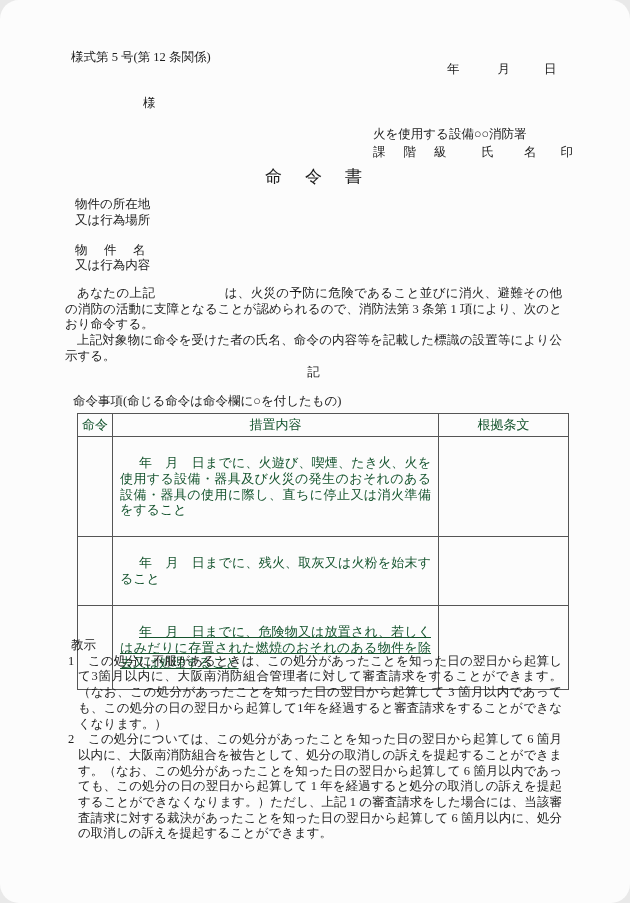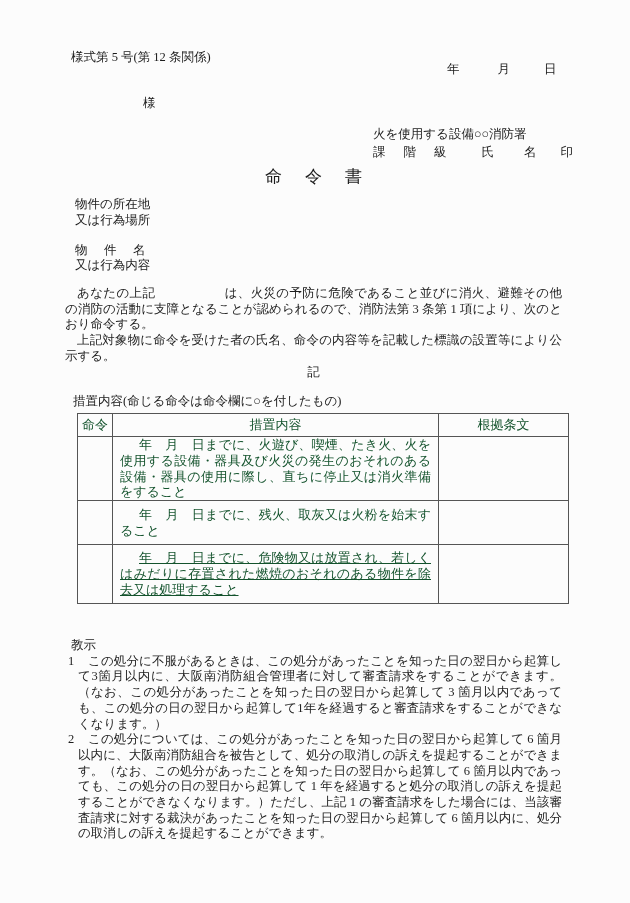--- a/index.html
+++ b/index.html
@@ -7,20 +7,21 @@
     position: relative;
     width: 630px;
     height: 903px;
     margin: 0 auto;
     background: #fcfcfc;
     overflow: hidden;
     color: #1c1c1c;
     font-family: "Liberation Serif", "DejaVu Serif", serif;
     font-size: 12.5px;
     line-height: 15.7px;
+    border-radius: 19px;
   }
   .abs { position: absolute; }
 
   
   .form-number { left: 71px; top: 50px; }
   .date-line { left: 447px; top: 62px; white-space: nowrap; }
   .date-line .d-gap1 { margin-left: 38px; }
   .date-line .d-gap2 { margin-left: 34px; }
   .addressee { left: 143px; top: 96px; }
   .sender-org { left: 373px; top: 127px; }
@@ -62,21 +63,21 @@
   }
   .order-table th, .order-table td {
     border: 1px solid #555;
     font-weight: normal;
     padding: 0;
     vertical-align: middle;
   }
   .order-table thead tr { height: 23px; }
   .order-table th { text-align: center; }
   .order-table td.measure {
-    padding: 0 7px;
+    padding: 18px 7px;
     text-indent: 19px;
     text-align: justify;
     line-height: 15.8px;
   }
   .order-table tr.row-0 { height: 50px; }
   .order-table tr.row-1 { height: 44px; }
   .order-table tr.row-2 { height: 59px; text-decoration: underline; }
   .order-table tr.row-3 { height: 48px; }
 
   
@@ -109,21 +110,21 @@
 
   <div class="abs prop-loc1">物件の所在地</div>
   <div class="abs prop-loc2">又は行為場所</div>
   <div class="abs prop-name1">物　件　名</div>
   <div class="abs prop-name2">又は行為内容</div>
 
   <div class="abs main-body">
     <p class="body-p"><span>あなたの上記</span><span class="fill-gap"></span><span>は、火災の予防に危険であること並びに消火、避難その他の消防の活動に支障となることが認められるので、消防法第 3 条第 1 項により、次のとおり命令する。</span></p>
     <p class="body-p">上記対象物に命令を受けた者の氏名、命令の内容等を記載した標識の設置等により公示する。</p>
     <p class="record-marker">記</p>
-    <p class="order-caption">措置内容(命じる命令は命令欄に○を付したもの)</p>
+    <p class="order-caption">命令事項(命じる命令は命令欄に○を付したもの)</p>
   </div>
 
   <div class="abs order-table-wrap">
     <table class="order-table">
       <colgroup>
         <col style="width:35px">
         <col style="width:326px">
         <col style="width:130px">
       </colgroup>
       <thead>

